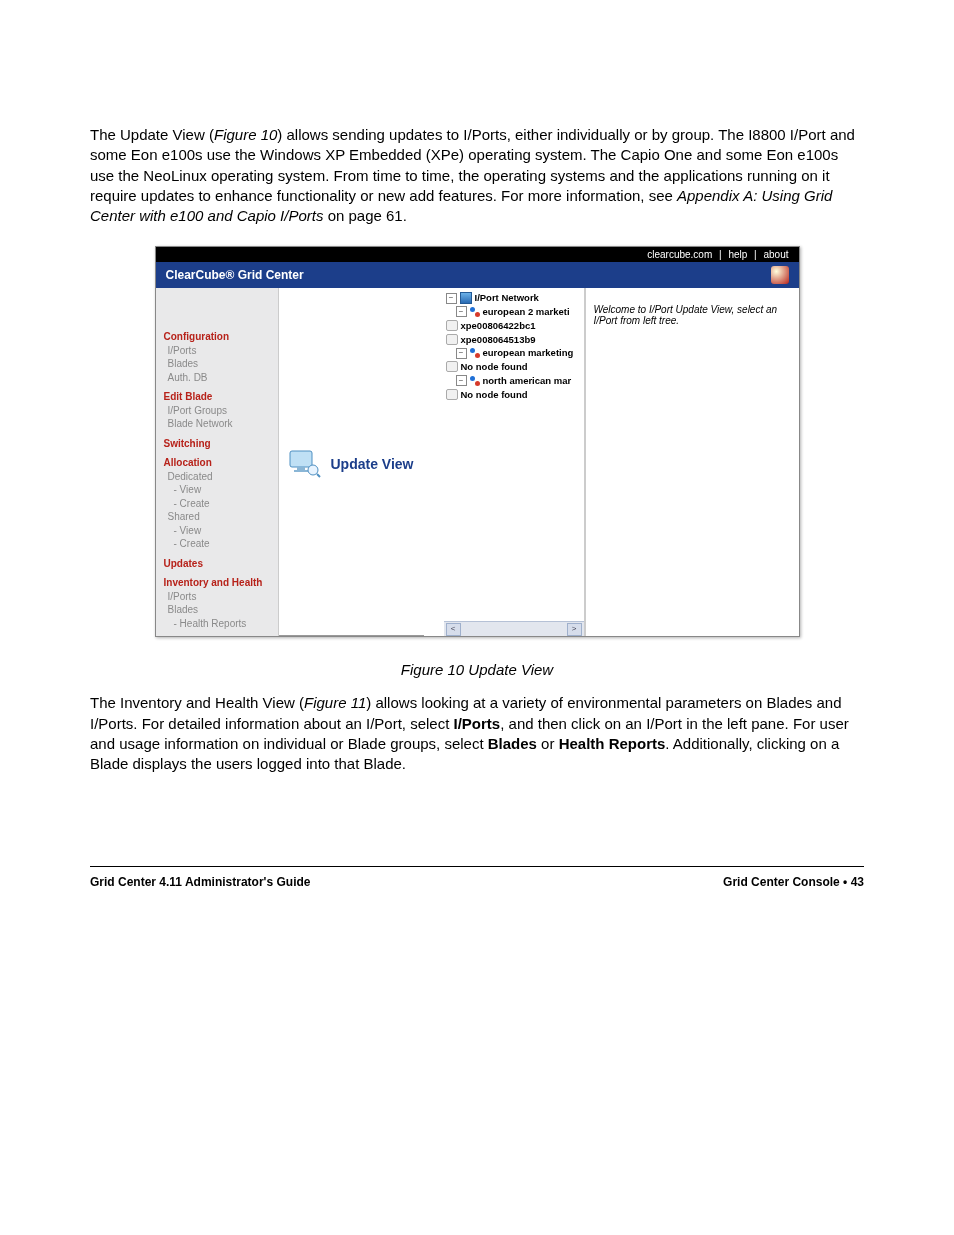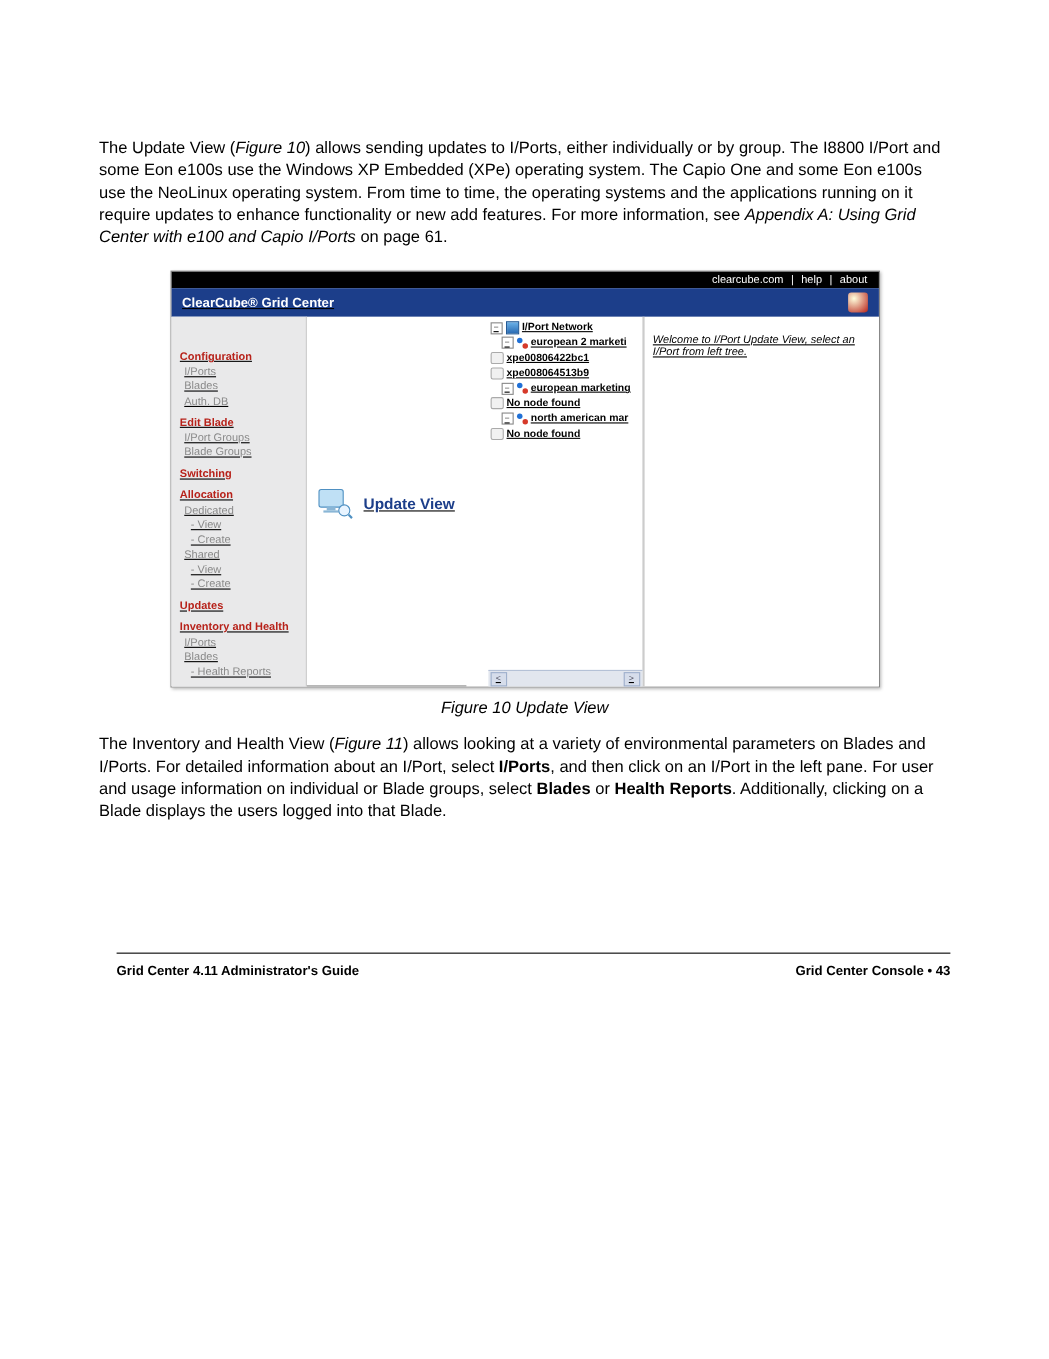--- a/index.html
+++ b/index.html
@@ -28,26 +28,25 @@
   .center-caption {
     text-align: center;
     font-style: italic;
     font-size: 15px;
     margin: 8px 0 14px 0;
   }
 
   
   .app-shot {
     width: 643px;
-    margin: 0 auto 10px auto;
+    margin: 0 auto 24px auto;
     border: 1px solid #888;
     background: #fff;
     box-shadow: 1px 1px 3px rgba(0,0,0,.3);
     font-size: 10px;
-    text-decoration: underline;
   }
   .app-headerbar {
     background: #000;
     color: #fff;
     text-align: right;
     padding: 2px 8px;
     font-size: 10px;
   }
   .app-headerbar span { padding: 0 2px; }
   .app-bluebar {
@@ -66,21 +65,21 @@
   }
   .app-body {
     display: flex;
     min-height: 300px;
     background: #fff;
   }
   .app-sidebar {
     width: 110px;
     background: #e9e9ea;
     border-right: 1px solid #ccc;
-    padding: 24px 4px 6px 8px;
+    padding: 36px 4px 6px 8px;
     font-size: 10px;
     line-height: 1.35;
   }
   .nav-head { color: #b7221a; font-weight: bold; margin-top: 6px; }
   .nav-sub  { color: #8a8a8a; margin-left: 4px; }
   .nav-sub2 { color: #8a8a8a; margin-left: 10px; }
 
   .app-main {
     flex: 1;
     display: flex;
@@ -168,21 +167,21 @@
     flex: 1;
     padding: 16px 8px;
     font-style: italic;
     font-size: 10px;
     color: #000;
   }
 
   
   .page-footer {
     position: absolute;
-    left: 106px; right: 90px;
+    left: 90px; right: 90px;
     bottom: 44px;
     border-top: 1px solid #000;
     padding-top: 8px;
     display: flex;
     justify-content: space-between;
     font-size: 12px;
   }
   .page-footer .left { font-weight: bold; }
   .page-footer .right b { font-weight: bold; }
 </style>
@@ -209,21 +208,21 @@
     <div class="app-body">
 
       <div class="app-sidebar">
         <div class="nav-head">Configuration</div>
         <div class="nav-sub">I/Ports</div>
         <div class="nav-sub">Blades</div>
         <div class="nav-sub">Auth. DB</div>
 
         <div class="nav-head">Edit Blade</div>
         <div class="nav-sub">I/Port Groups</div>
-        <div class="nav-sub">Blade Groups</div>
+        <div class="nav-sub">Blade Network</div>
 
         <div class="nav-head">Switching</div>
 
         <div class="nav-head">Allocation</div>
         <div class="nav-sub">Dedicated</div>
         <div class="nav-sub2">- View</div>
         <div class="nav-sub2">- Create</div>
         <div class="nav-sub">Shared</div>
         <div class="nav-sub2">- View</div>
         <div class="nav-sub2">- Create</div>

